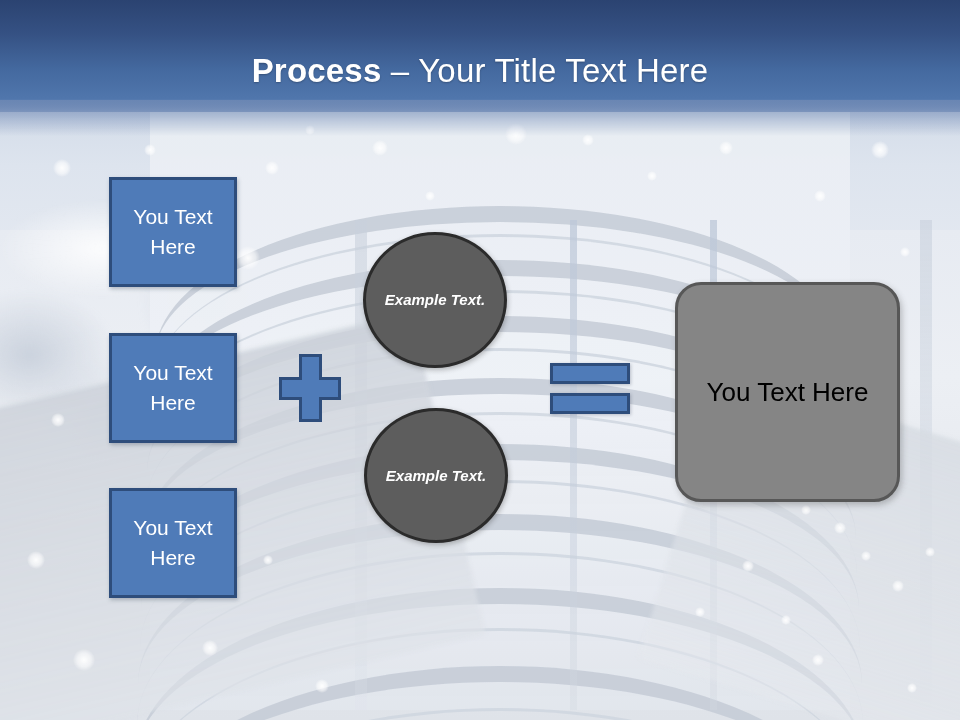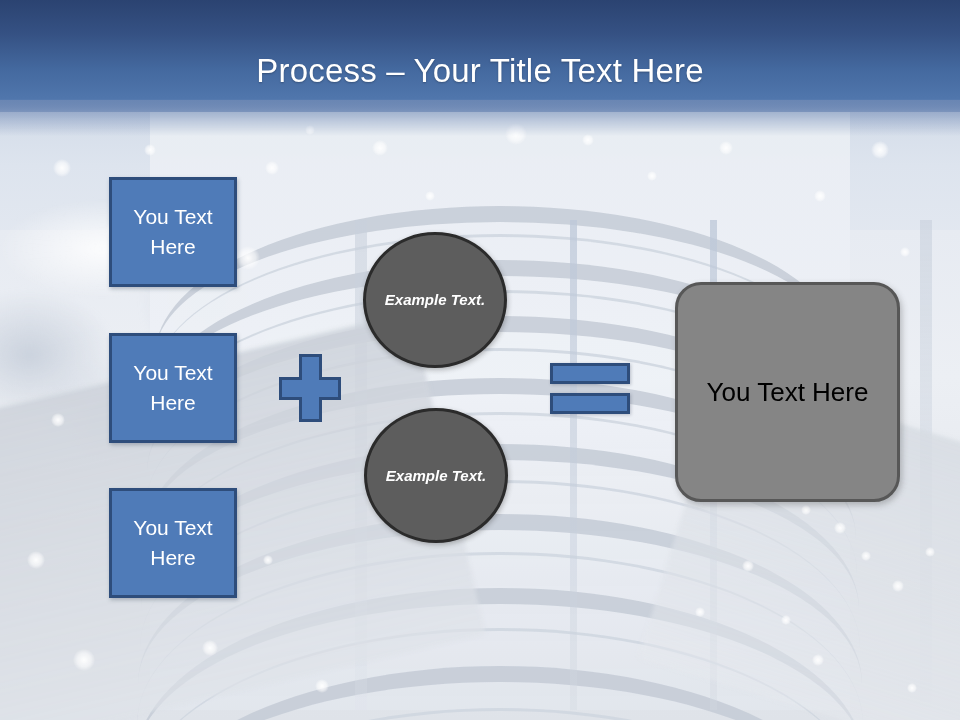--- a/index.html
+++ b/index.html
@@ -150,21 +150,21 @@
     position: absolute;
     left: 0; right: 0; top: 52px;
     text-align: center;
     color: #ffffff;
     font-size: 33px;
     font-weight: 400;
     letter-spacing: .2px;
     white-space: nowrap;
     text-shadow: 0 1px 2px rgba(0,0,0,.25);
   }
-  .title .strong { font-weight: 400; }
+  .title .strong { font-weight: 700; }
 
   
   .blue-box {
     position: absolute;
     width: 128px;
     height: 110px;
     background: #4f7bb8;
     border: 3px solid #2e4d7b;
     box-sizing: border-box;
     display: flex;

